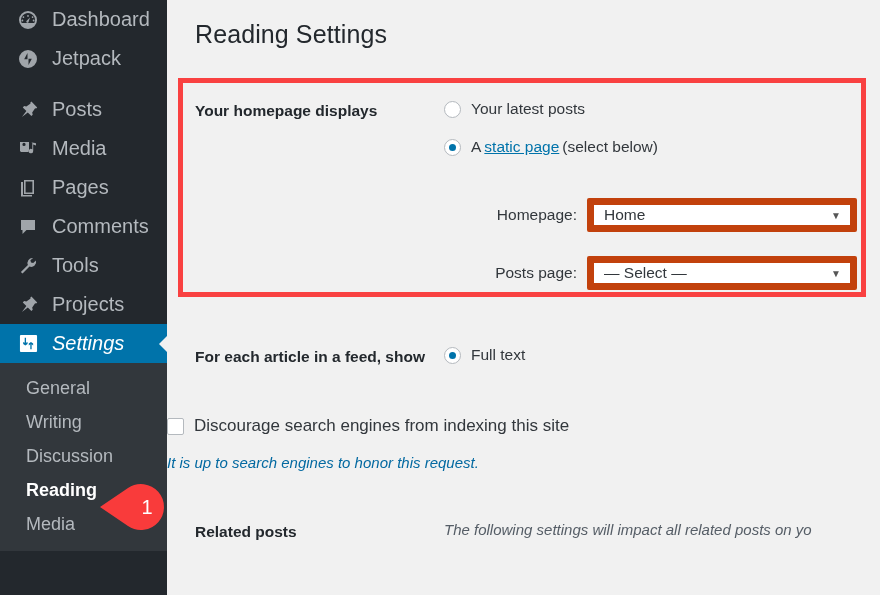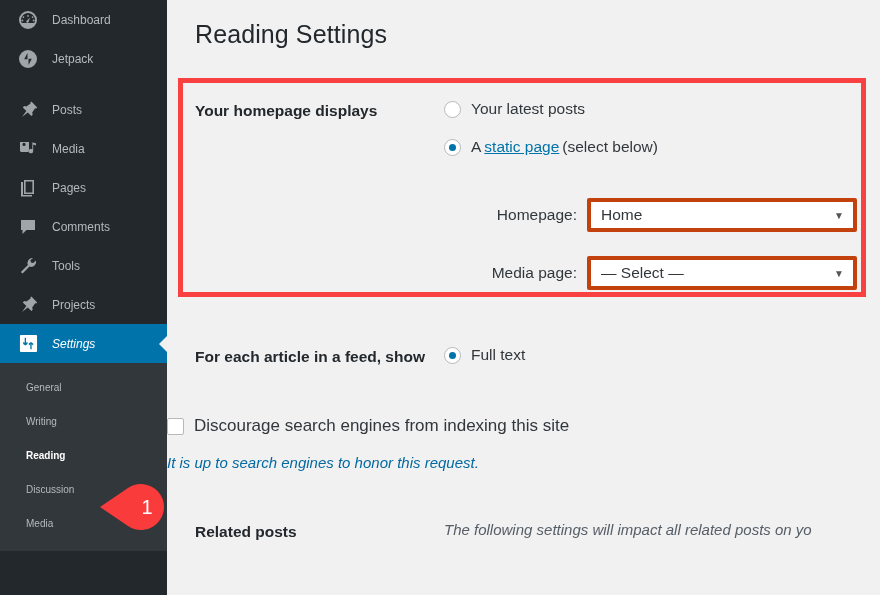--- a/index.html
+++ b/index.html
@@ -19,21 +19,21 @@
     width: 167px; height: 595px;
     background: #23282d;
     color: #b4b9be;
     overflow: hidden;
   }
   .menu-item {
     position: relative;
     display: flex; align-items: center;
     height: 39px;
     padding-left: 16px;
-    font-size: 12px;
+    font-size: 20px;
     color: #b4b9be;
     cursor: pointer;
     white-space: nowrap;
   }
   .menu-item .mi-icon {
     width: 24px; height: 22px;
     margin-right: 12px;
     display: inline-flex; align-items: center; justify-content: center;
     flex: 0 0 auto;
   }
@@ -54,21 +54,21 @@
   }
   .menu-sep { height: 12px; }
 
   .submenu {
     background: #32373c;
     padding: 8px 0 10px 0;
   }
   .submenu-item {
     position: relative;
     padding: 6px 0 6px 26px;
-    font-size: 10px;
+    font-size: 18px;
     color: #b4b9be;
     line-height: 22px;
     cursor: pointer;
     white-space: nowrap;
   }
   .submenu-item.current {
     color: #fff;
     font-weight: bold;
   }
 
@@ -174,21 +174,21 @@
     width: 143px;
     text-align: right;
     padding-right: 10px;
     font-size: 15.5px;
     color: #32373c;
   }
   .select-box {
     position: relative;
     width: 270px; height: 34px;
     background: #fff;
-    border: 4px solid #c2410c;
+    border: 7px solid #c2410c;
     border-radius: 2px;
     display: flex; align-items: center;
     padding: 0 26px 0 10px;
     font-size: 15.5px;
     color: #32373c;
     cursor: pointer;
     white-space: nowrap;
     overflow: hidden;
   }
   .select-box .caret {
@@ -322,25 +322,25 @@
       <span>Settings</span>
     </div>
 
     <div class="submenu">
       <div class="submenu-item">
         <span>General</span>
       </div>
       <div class="submenu-item">
         <span>Writing</span>
       </div>
+      <div class="submenu-item">
+        <span>Discussion</span>
+      </div>
       <div class="submenu-item current">
         <span>Reading</span>
-      </div>
-      <div class="submenu-item">
-        <span>Discussion</span>
       </div>
       <div class="submenu-item">
         <span>Media</span>
       </div>
     </div>
   </div>
 
   <div class="callout">
     <svg width="76" height="46" viewBox="0 0 76 46">
       <path d="M2 23 L30 4 A23 23 0 1 1 30 42 Z" fill="#f93b3b"></path>
@@ -378,21 +378,21 @@
             <div class="select-label">Homepage:</div>
             <div class="select-box">
               <span>Home</span>
               <span class="caret">▼</span>
             </div>
           </div>
 
           <div style="height:10px"></div>
 
           <div class="select-row">
-            <div class="select-label">Media page:</div>
+            <div class="select-label">Posts page:</div>
             <div class="select-box">
               <span>— Select —</span>
               <span class="caret">▼</span>
             </div>
           </div>
 
         </div>
       </div>
 
       <div style="height:28px"></div>

